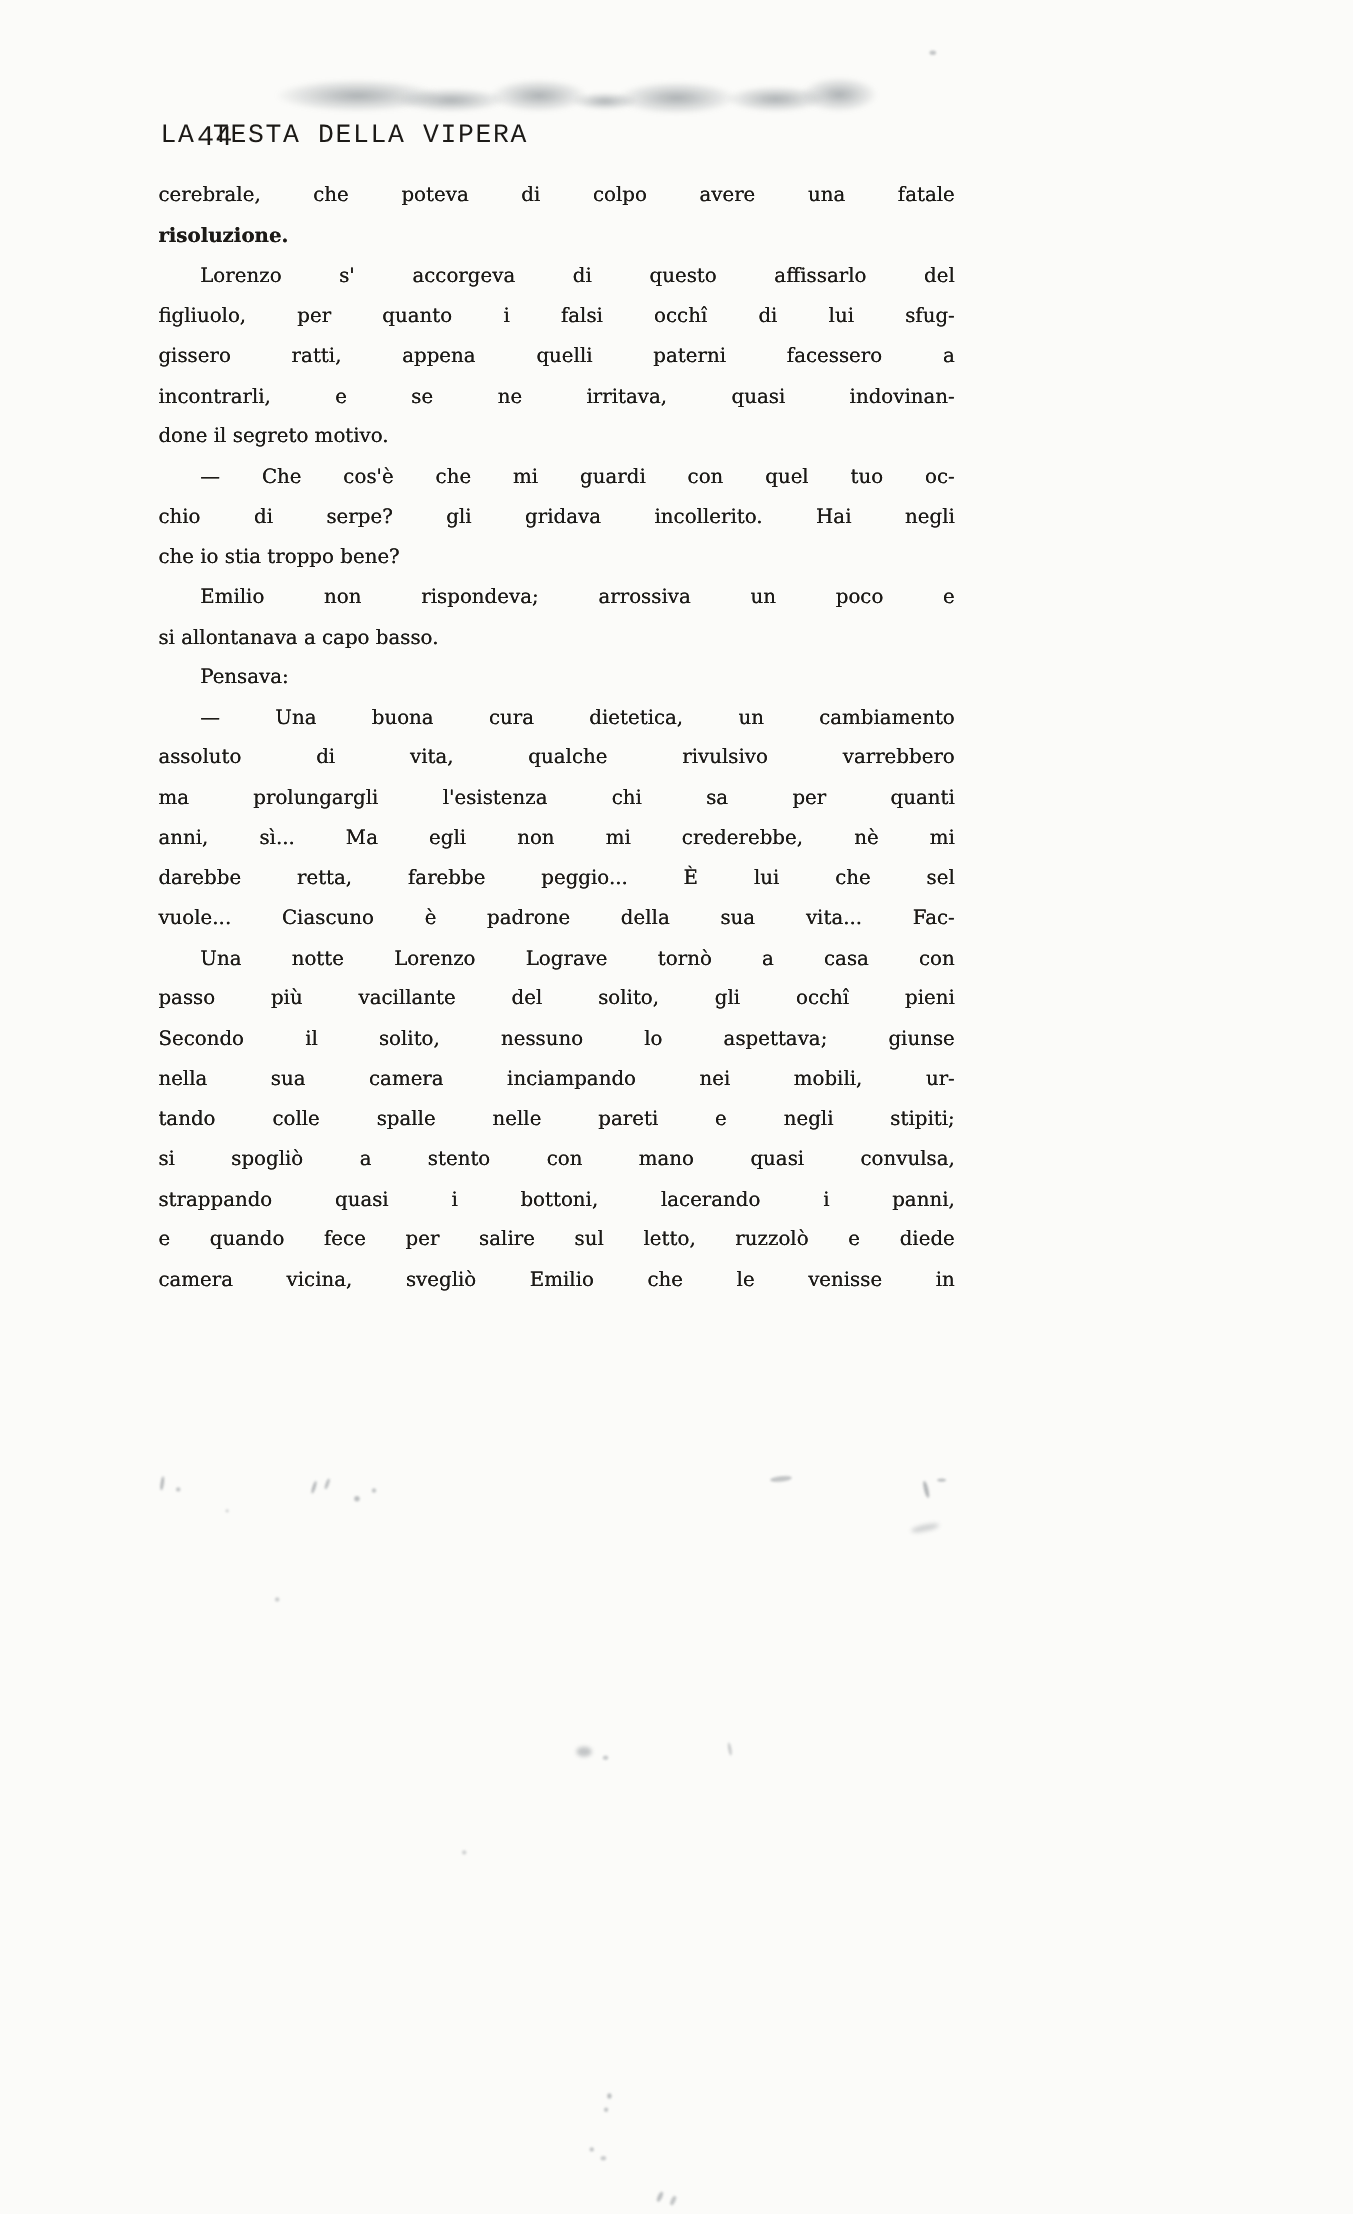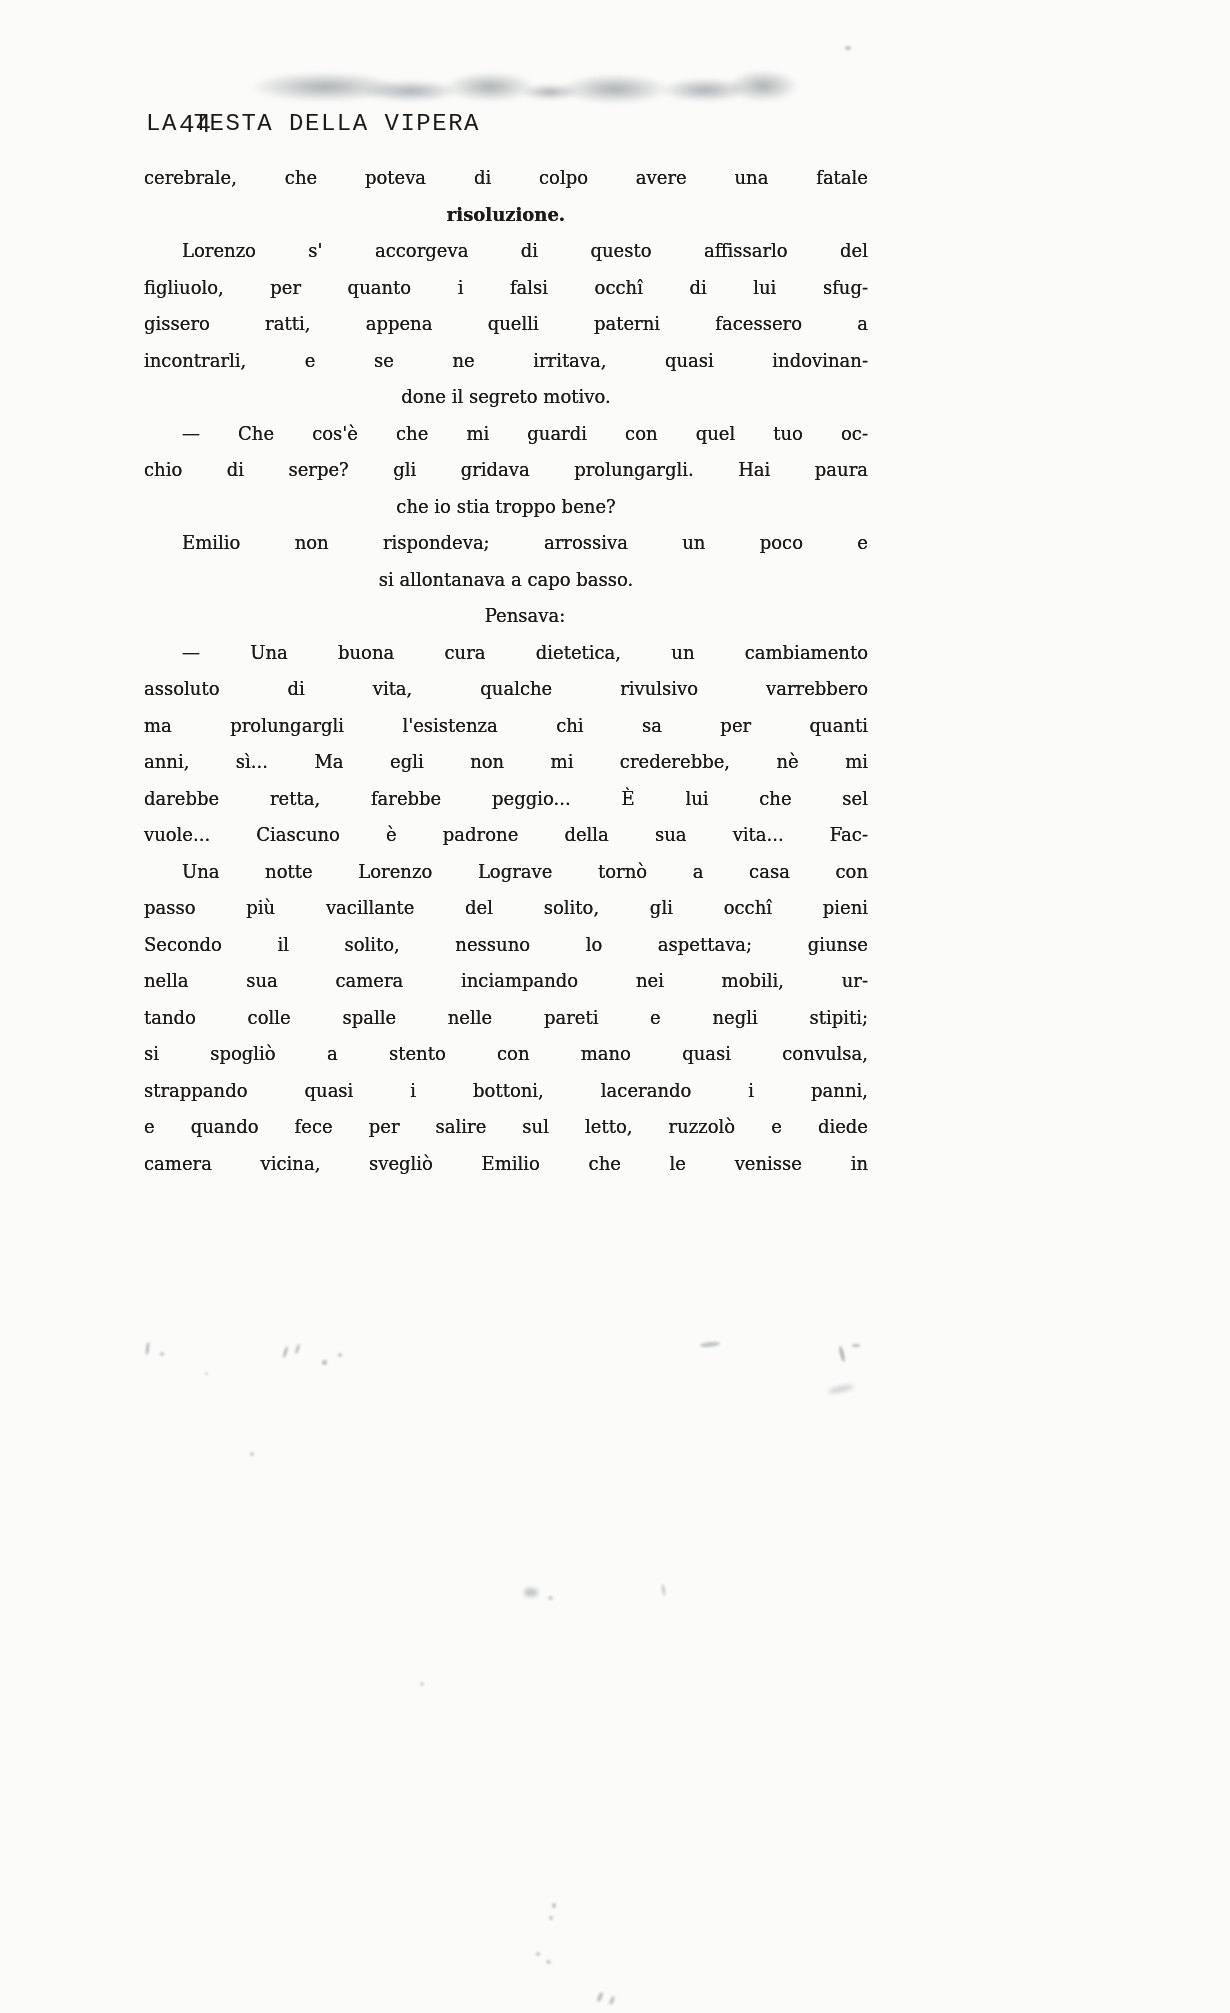--- a/index.html
+++ b/index.html
@@ -44,21 +44,21 @@
   
   .text-block {
     position: absolute;
     top: 160px;
     left: 144px;
     width: 724px;
     font-size: 18px;
     line-height: 36.5px;
     text-shadow: 0 0 0.5px currentColor;
   }
-  .line { text-align: center; }
+  .line { text-align: left; }
   .line.just { text-align: justify; text-align-last: justify; }
   .line.indent { text-indent: 38px; }
   .line.bold { font-weight: bold; }
   
   .smear {
     position: absolute;
     background: radial-gradient(closest-side, rgba(108,116,122,0.55), rgba(108,116,122,0));
     filter: blur(2px);
     pointer-events: none;
   }
@@ -95,21 +95,21 @@
       </div>
       <div class="para">
         <div class="line just indent">Lorenzo s' accorgeva di questo affissarlo del</div>
         <div class="line just">figliuolo, per quanto i falsi occhî di lui sfug-</div>
         <div class="line just">gissero ratti, appena quelli paterni facessero a</div>
         <div class="line just">incontrarli, e se ne irritava, quasi indovinan-</div>
         <div class="line">done il segreto motivo.</div>
       </div>
       <div class="para">
         <div class="line just indent">— Che cos'è che mi guardi con quel tuo oc-</div>
-        <div class="line just">chio di serpe? gli gridava prolungargli. Hai paura</div>
+        <div class="line just">chio di serpe? gli gridava incollerito. Hai negli</div>
         <div class="line">che io stia troppo bene?</div>
       </div>
       <div class="para">
         <div class="line just indent">Emilio non rispondeva; arrossiva un poco e</div>
         <div class="line">si allontanava a capo basso.</div>
       </div>
       <div class="para">
         <div class="line indent">Pensava:</div>
       </div>
       <div class="para">

